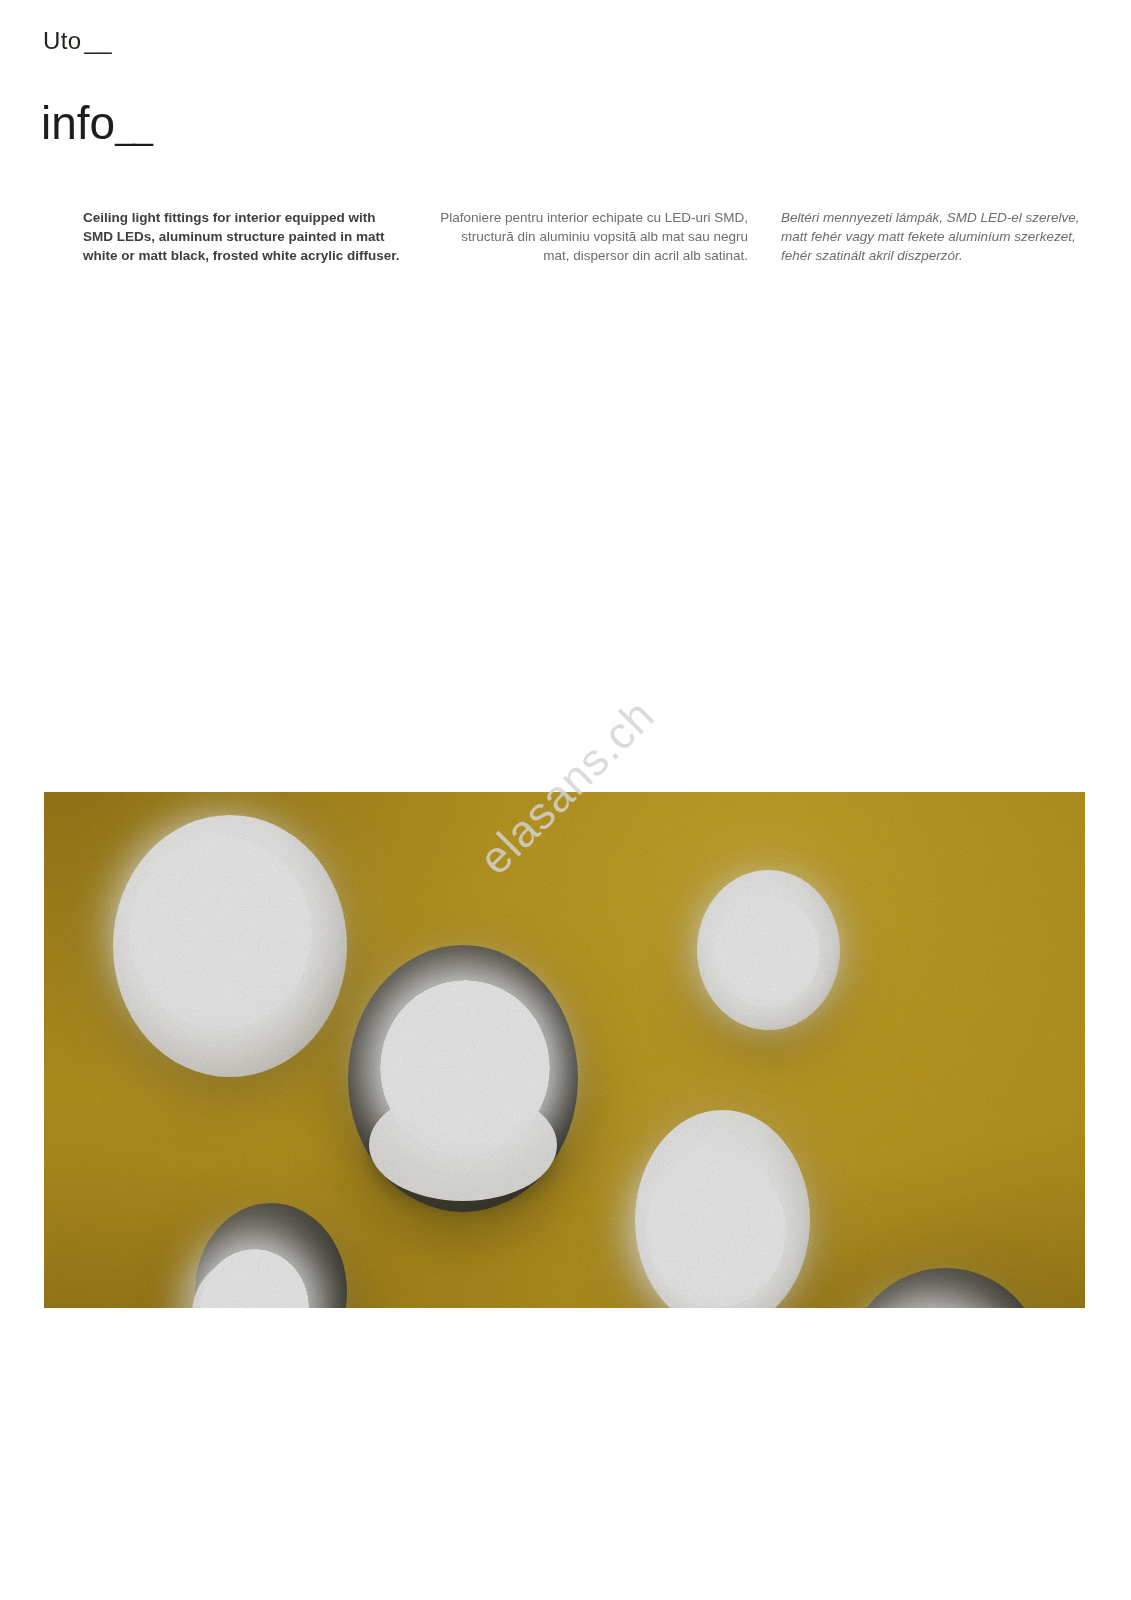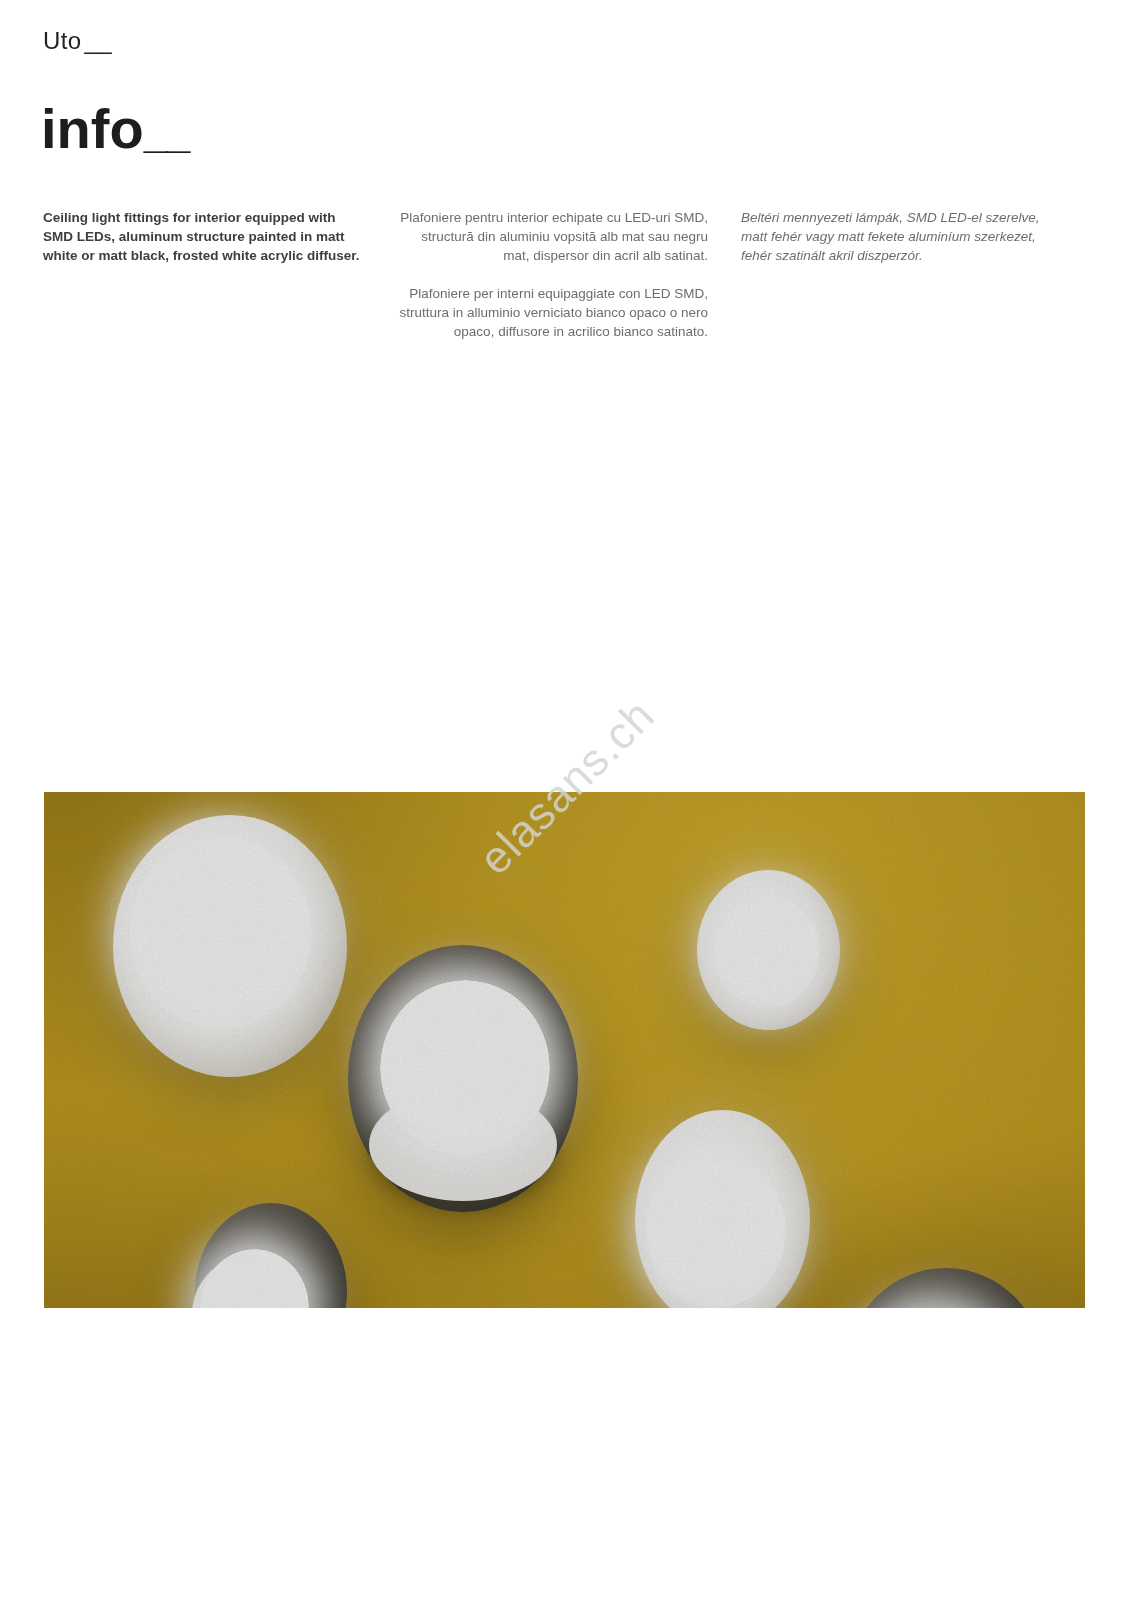--- a/index.html
+++ b/index.html
@@ -12,25 +12,25 @@
     color:#2a2a2a;
   }
   
   .brand{
     position:absolute;left:43px;top:27px;
     font-size:24px;font-weight:500;color:#26221d;letter-spacing:.4px;
   }
   .brand .suffix{margin-left:3px;font-weight:400;color:#26221d;}
   .page-title{
     position:absolute;left:41px;top:96px;
-    font-size:56px;font-weight:700;color:#1d1d1b;letter-spacing:0px;
+    font-size:46px;font-weight:400;color:#1d1d1b;letter-spacing:0px;
   }
   .page-title .suffix{font-size:0.78em;letter-spacing:-2px;}
   
-  .col{position:absolute;top:208px;font-size:13.5px;line-height:19px;}
+  .col{position:absolute;top:208px;font-size:13.5px;line-height:19px;margin-left:40px;}
   .col p{margin:0 0 19px 0;}
   .col-1{left:43px;width:318px;color:#3d3e40;font-weight:700;}
   .col-2{left:394px;width:314px;color:#6c6d70;font-weight:400;text-align:right;}
   .col-3{left:741px;width:324px;color:#6c6d70;font-weight:400;font-style:italic;}
   
   .photo{
     position:absolute;left:44px;top:792px;width:1041px;height:688px;
     background:
       radial-gradient(ellipse at 68% 10%, rgba(230,193,55,.55), rgba(230,193,55,0) 48%),
       radial-gradient(ellipse at -2% 106%, rgba(70,52,6,.40), rgba(70,52,6,0) 42%),
@@ -105,21 +105,20 @@
   <div class="page-title">
     <span>info</span><span class="suffix">__</span>
   </div>
 
   <div class="col col-1">
     <p>Ceiling light fittings for interior equipped with SMD LEDs, aluminum structure painted in matt white or matt black, frosted white acrylic diffuser.</p>
   </div>
 
   <div class="col col-2">
     <p>Plafoniere pentru interior echipate cu LED-uri SMD, structură din aluminiu vopsită alb mat sau negru mat, dispersor din acril alb satinat.</p>
-    <p>Plafoniere per interni equipaggiate con LED SMD, struttura in alluminio verniciato bianco opaco o nero opaco, diffusore in acrilico bianco satinato.</p>
   </div>
 
   <div class="col col-3">
     <p>Beltéri mennyezeti lámpák, SMD LED-el szerelve, matt fehér vagy matt fekete aluminíum szerkezet, fehér szatinált akril diszperzór.</p>
   </div>
 
   <div class="photo">
 
     <div class="lamp white lamp-1">
       <div class="body"></div>

